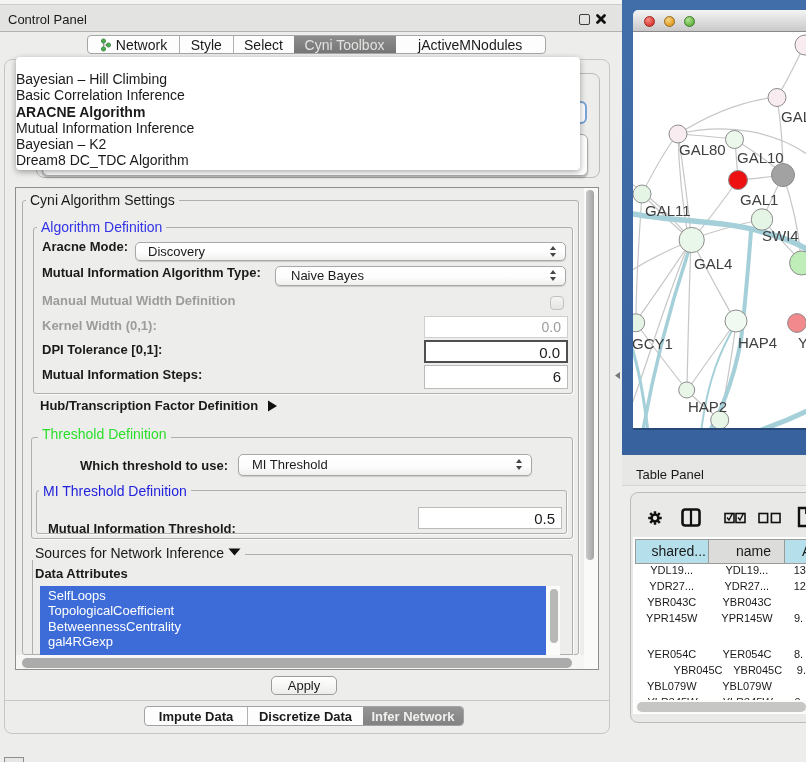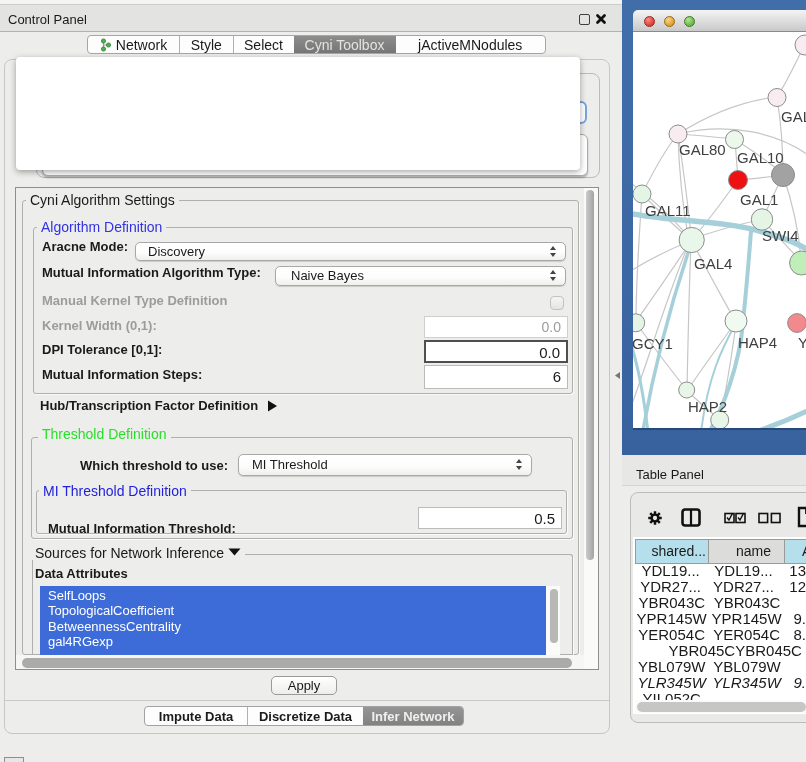--- a/index.html
+++ b/index.html
@@ -68,21 +68,21 @@
   </div>
 
 <div class="abs b" style="left:42px;top:264.5px;">Mutual Information Algorithm Type:</div>
 <div class="combo" style="left:275px;top:266px;width:291px;height:19.5px;">
     <span class="ct" style="left:15px;">Naive Bayes</span>
  <svg class="carr" viewBox="0 0 8 11">
       <path d="M4 0 L7 4 L1 4 Z M4 11 L7 7 L1 7 Z" fill="#444"></path>
     </svg>
   </div>
 
-<div class="abs b gray" style="left:42px;top:293px;">Manual Kernel Type Definition</div>
+<div class="abs b gray" style="left:42px;top:293px;">Manual Mutual Width Definition</div>
 <div class="abs" style="left:550px;top:296px;width:14px;height:14px;background:linear-gradient(180deg,#f5f5f3,#e4e4e2);border:1px solid #c2c2c0;border-radius:4px;box-sizing:border-box;"></div>
 
 <div class="abs b gray" style="left:42px;top:318px;">Kernel Width (0,1):</div>
 <div class="inp gray" style="left:424px;top:316px;width:144px;height:22px;border-color:#cfcfcd;font-size:14px;">0.0</div>
 
 <div class="abs b" style="left:42px;top:342px;">DPI Tolerance [0,1]:</div>
 <div class="inp" style="left:424px;top:340px;width:144px;height:23px;border:2px solid #4f4f4f;">0.0</div>
 
 <div class="abs b" style="left:42px;top:367px;">Mutual Information Steps:</div>
 <div class="inp" style="left:424px;top:365px;width:144px;height:24px;">6</div>
@@ -136,20 +136,28 @@
  <div style="flex:1;height:100%;background:linear-gradient(180deg,#959595,#828282);color:#f0f0ee;display:flex;align-items:center;justify-content:center;border-radius:0 3px 3px 0;">Infer Network</div>
 </div>
 
 <div class="abs" style="left:4px;top:757px;width:20px;height:10px;background:#e6e6e4;border:1px solid #8e8e8c;box-sizing:border-box;"></div>
 
 <svg class="abs" style="left:615px;top:372px;" width="6" height="7" viewBox="0 0 6 7">
     <path d="M5 0 L5 7 L0 3.5 Z" fill="#777"></path>
   </svg>
 
 <div class="abs" style="left:16px;top:57px;width:564px;height:113px;background:#fff;border-radius:4px;box-shadow:0 2px 6px rgba(0,0,0,.35);z-index:50;">
+ <div class="abs" style="left:0px;top:14px;line-height:16.3px;font-size:14px;">
+  Bayesian – Hill Climbing<br>
+  Basic Correlation Inference<br>
+  <span class="b">ARACNE Algorithm</span><br>
+  Mutual Information Inference<br>
+  Bayesian – K2<br>
+  Dream8 DC_TDC Algorithm
+ </div>
 </div>
 
 <div class="abs" style="left:622px;top:0;width:184px;height:455px;background:linear-gradient(180deg,#416ea9,#38629e);"></div>
 
 <div class="abs" style="left:633px;top:10px;width:173px;height:22px;background:linear-gradient(180deg,#f4f4f4,#c9c9c9);border-bottom:1px solid #8a8a8a;border-top-left-radius:5px;box-sizing:border-box;"></div>
 <div class="abs" style="left:644px;top:16px;width:11px;height:11px;border-radius:50%;background:radial-gradient(circle at 35% 30%,#f58e85,#dc3c34 70%);border:.5px solid #9f2420;box-sizing:border-box;"></div>
 <div class="abs" style="left:664px;top:16px;width:11px;height:11px;border-radius:50%;background:radial-gradient(circle at 35% 30%,#f8d488,#e09f25 70%);border:.5px solid #99671a;box-sizing:border-box;"></div>
 <div class="abs" style="left:684px;top:16px;width:11px;height:11px;border-radius:50%;background:radial-gradient(circle at 35% 30%,#b5e393,#65b646 70%);border:.5px solid #3e7a24;box-sizing:border-box;"></div>
 
 <svg class="abs" style="left:633px;top:32px;background:#fff;" width="173" height="396" viewBox="0 0 173 396">
@@ -258,42 +266,42 @@
  <path d="M2 2 L9 2 L14 7 L14 20 L2 20 Z" fill="none" stroke="#111" stroke-width="2.4"></path>
  <path d="M9 2 L9 7 L14 7" fill="none" stroke="#111" stroke-width="1.8"></path>
 </svg>
 
 <div class="abs" style="left:632.5px;top:537px;width:173.5px;height:177px;background:#fff;"></div>
 <div class="abs" style="left:634.5px;top:539px;width:74.5px;height:24px;background:#b6dfec;border-left:1px solid #9a9a98;border-right:1px solid #9a9a98;border-top:1px solid #9a9a98;box-sizing:border-box;text-align:center;line-height:23px;font-size:14px;padding-left:14px;">shared...</div>
 <div class="abs" style="left:709px;top:539px;width:76px;height:24px;background:#dcdcda;border-right:1px solid #9a9a98;border-top:1px solid #9a9a98;box-sizing:border-box;text-align:center;line-height:23px;font-size:14px;padding-left:14px;">name</div>
 <div class="abs" style="left:785px;top:539px;width:21px;height:24px;background:#b6dfec;border-top:1px solid #9a9a98;box-sizing:border-box;padding-left:17px;line-height:23px;font-size:14px;">Av</div>
 <div class="abs" style="left:634.5px;top:563px;width:171.5px;height:1px;background:#9a9a98;"></div>
 
-<div class="abs" style="left:634.5px;top:563px;width:171.5px;height:137px;overflow:hidden;font-size:15px;line-height:15.95px;">
+<div class="abs" style="left:634.5px;top:563px;width:171.5px;height:137px;overflow:hidden;font-size:11px;line-height:15.95px;">
  <div style="display:flex;">
       <div style="width:74.5px;text-align:center;">YDL19...</div>
       <div style="width:76px;text-align:center;">YDL19...</div>
       <div style="padding-left:9px;">13</div>
     </div>
  <div style="display:flex;">
       <div style="width:74.5px;text-align:center;">YDR27...</div>
       <div style="width:76px;text-align:center;">YDR27...</div>
       <div style="padding-left:9px;">12</div>
     </div>
  <div style="display:flex;">
       <div style="width:74.5px;text-align:center;">YBR043C</div>
       <div style="width:76px;text-align:center;">YBR043C</div>
       <div></div>
     </div>
  <div style="display:flex;">
       <div style="width:74.5px;text-align:center;">YPR145W</div>
       <div style="width:76px;text-align:center;">YPR145W</div>
       <div style="padding-left:9px;">9.</div>
     </div>
- <div style="display:flex;">
+ <div style="display:flex;margin-top:20px;">
       <div style="width:74.5px;text-align:center;">YER054C</div>
       <div style="width:76px;text-align:center;">YER054C</div>
       <div style="padding-left:9px;">8.</div>
     </div>
  <div style="display:flex;padding-left:34px;">
       <div style="width:74.5px;text-align:center;">YBR045C</div>
       <div style="width:76px;text-align:center;">YBR045C</div>
       <div style="padding-left:9px;">9.</div>
     </div>
  <div style="display:flex;">

